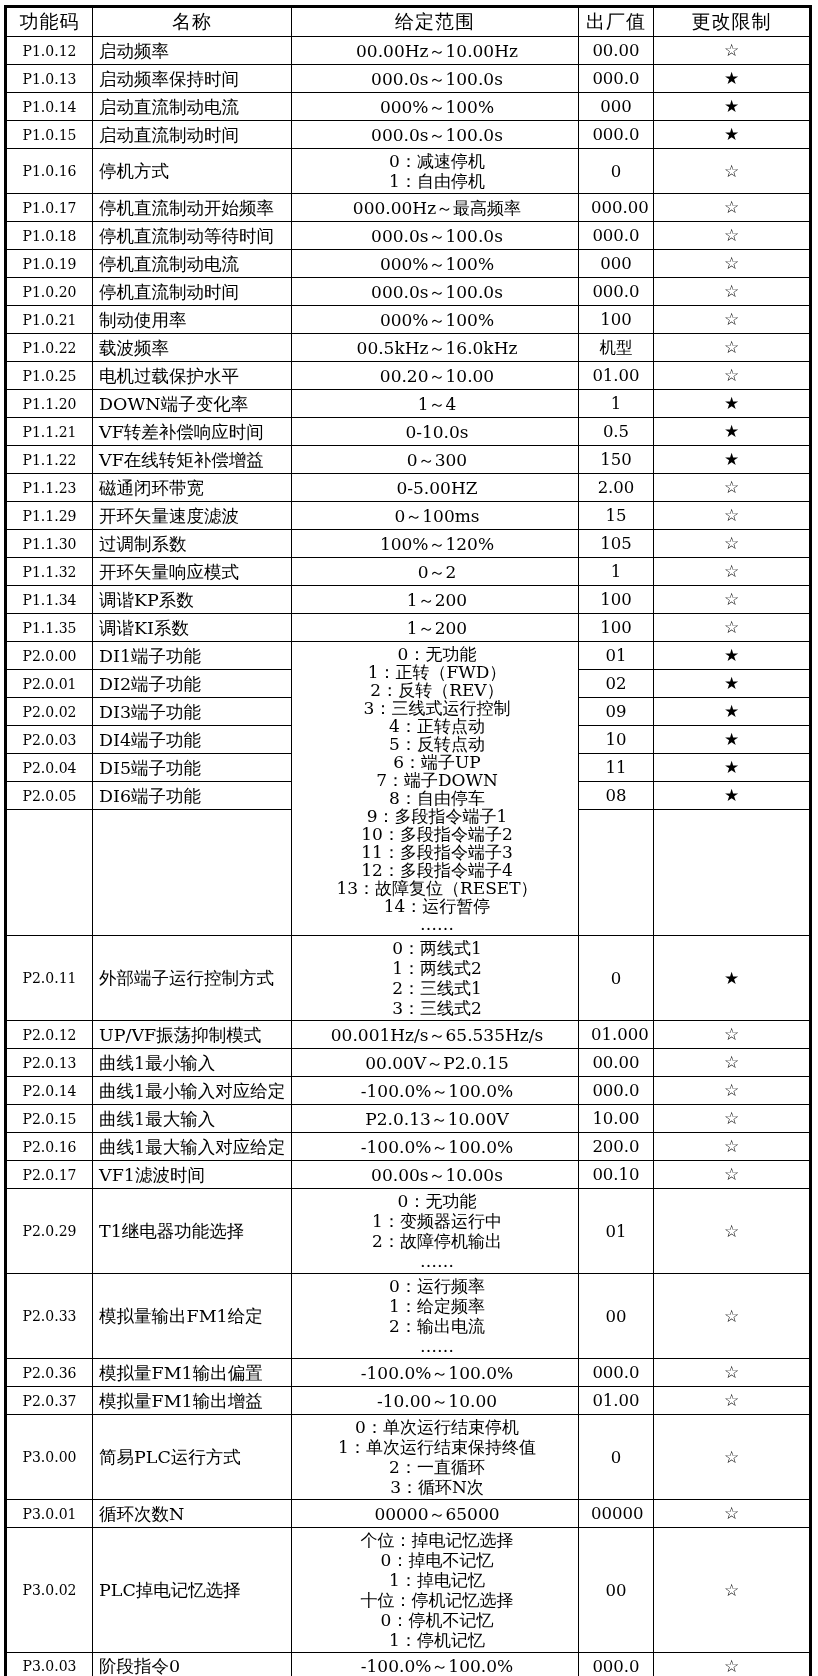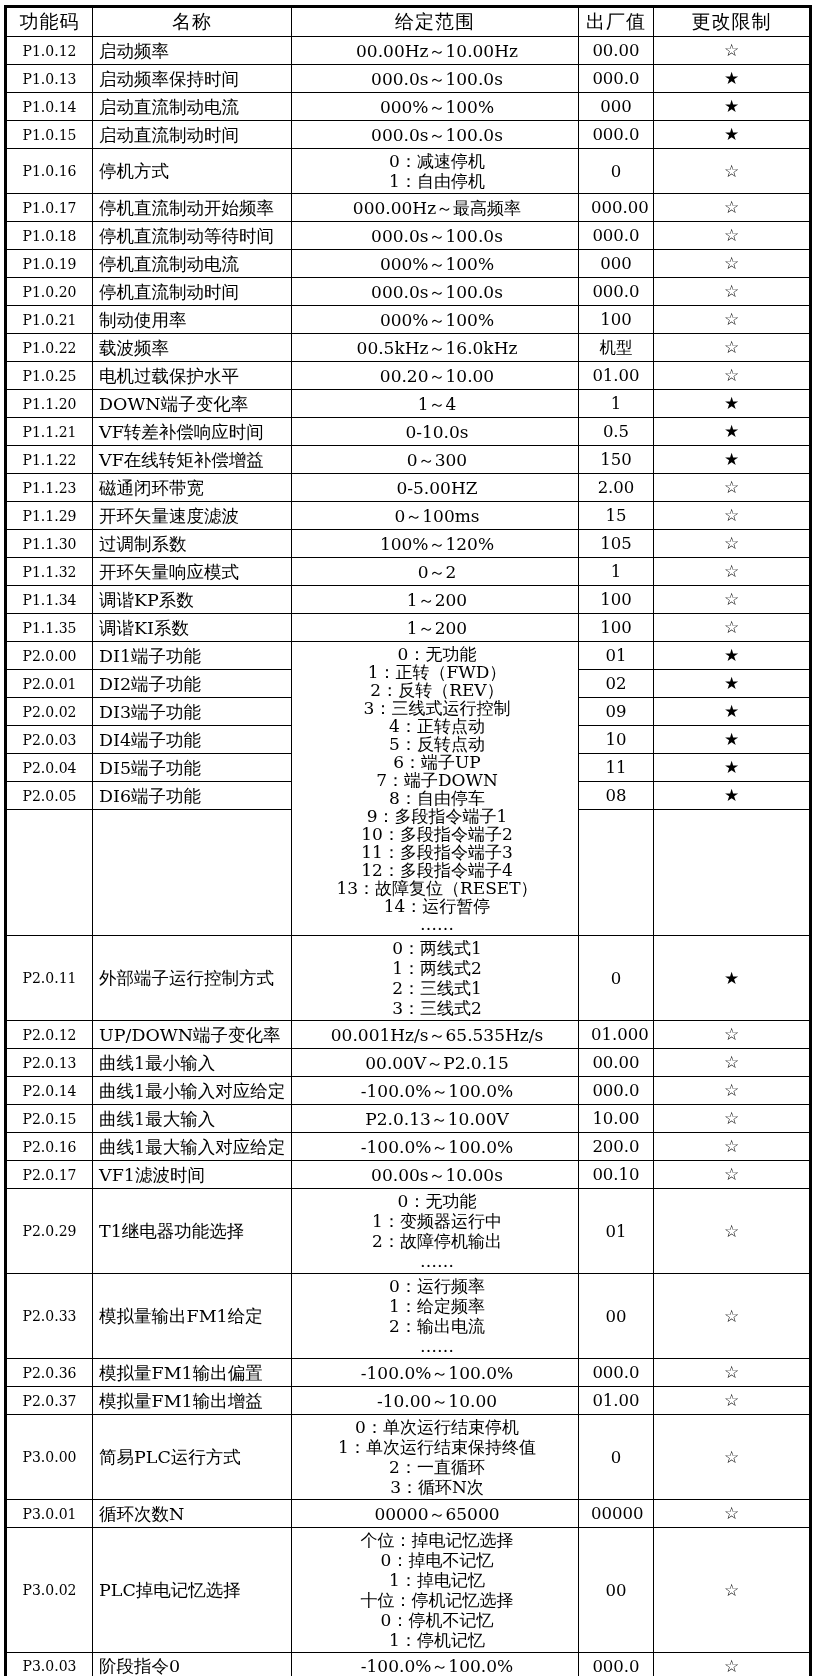--- a/index.html
+++ b/index.html
@@ -330,21 +330,21 @@
           <div>0：两线式1</div>
           <div>1：两线式2</div>
           <div>2：三线式1</div>
           <div>3：三线式2</div>
         </td>
         <td class="value">0</td>
         <td class="restrict"><span>★</span></td>
       </tr>
       <tr>
         <td class="code">P2.0.12</td>
-        <td class="name">UP/DOWN端子变化率</td>
+        <td class="name">UP/VF振荡抑制模式</td>
         <td class="range">
           <div>00.001Hz/s～65.535Hz/s</div>
         </td>
         <td class="value">01.000</td>
         <td class="restrict"><span>☆</span></td>
       </tr>
       <tr>
         <td class="code">P2.0.13</td>
         <td class="name">曲线1最小输入</td>
         <td class="range">

